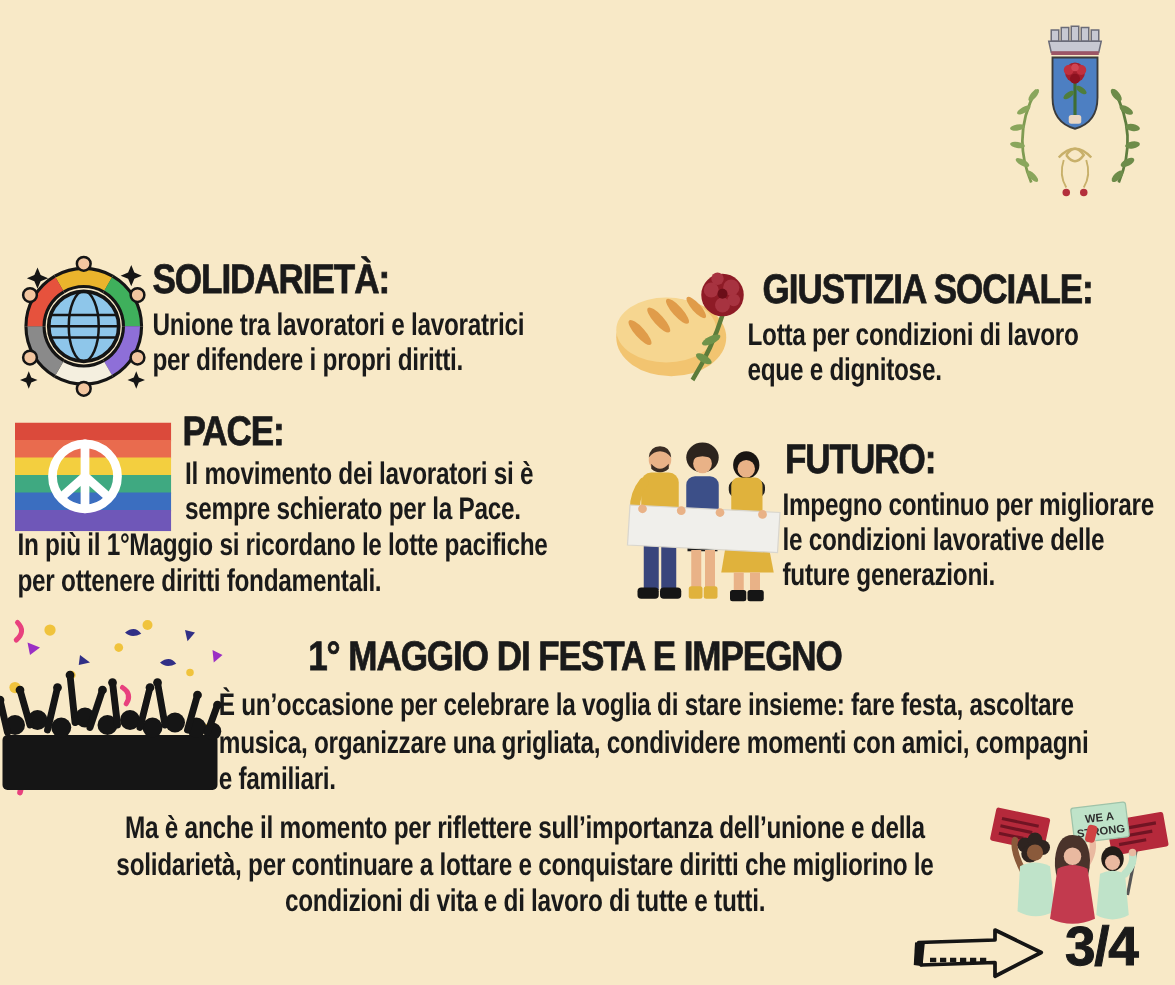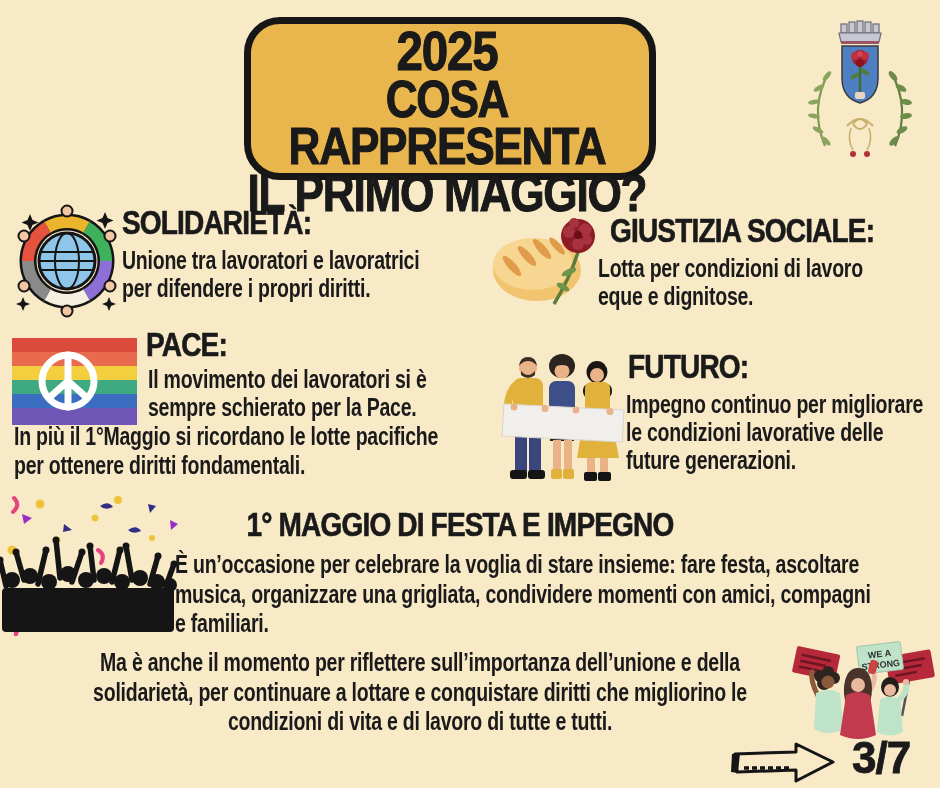--- a/index.html
+++ b/index.html
@@ -37,27 +37,20 @@
   .pagination{
     font-size:44px;font-weight:900;letter-spacing:-1px;
     -webkit-text-stroke:0.8px #1a1a1a;white-space:nowrap;
   }
 </style>
 </head>
 <body>
 
 <div class="poster">
 
-  <div class="abs title-box">
-    <div class="abs title-inner condh">
-      <div class="title-year">2025</div>
-      <div class="title-line">COSA RAPPRESENTA</div>
-      <div class="title-line">IL PRIMO MAGGIO?</div>
-    </div>
-  </div>
 
   <svg class="abs" style="left:799px;top:8px;" width="122" height="158" viewBox="0 0 122 158">
     <g fill="#c7c8d2" stroke="#6a6b78" stroke-width="1.2">
       <rect x="42" y="16" width="6" height="9"></rect>
         <rect x="50" y="14" width="6" height="11"></rect>
       <rect x="58" y="13" width="6" height="12"></rect>
         <rect x="66" y="14" width="6" height="11"></rect>
       <rect x="74" y="16" width="6" height="9"></rect>
       <path d="M40 25 h42 l-2 9 h-38 z"></path>
     </g>
@@ -324,15 +317,15 @@
     <ellipse cx="122" cy="51" rx="9" ry="10" fill="#241d18"></ellipse>
     <circle cx="122" cy="54" r="6" fill="#e9b9a0"></circle>
     <path d="M112 63 q10 -5 20 0 l3 33 q-13 7 -26 0 z" fill="#bfe3c9"></path>
   </svg>
 
   <svg class="abs" style="left:728px;top:740px;" width="112" height="46" viewBox="0 0 112 46">
     <path d="M7 14 L68 12 L68 4 L105 22 L68 41 L68 30 L9 32 Z" fill="none" stroke="#151515" stroke-width="3" stroke-linejoin="round"></path>
     <path d="M4 14 L12 13 L10 33 L3 32 Z" fill="#151515"></path>
     <path d="M16 28 h46" stroke="#151515" stroke-width="3.5" stroke-dasharray="5 3"></path>
   </svg>
-  <div class="abs pagination" style="left:852px;top:733px;">3/7</div>
+  <div class="abs pagination" style="left:852px;top:733px;">3/4</div>
 
 </div>
 
 </body></html>

